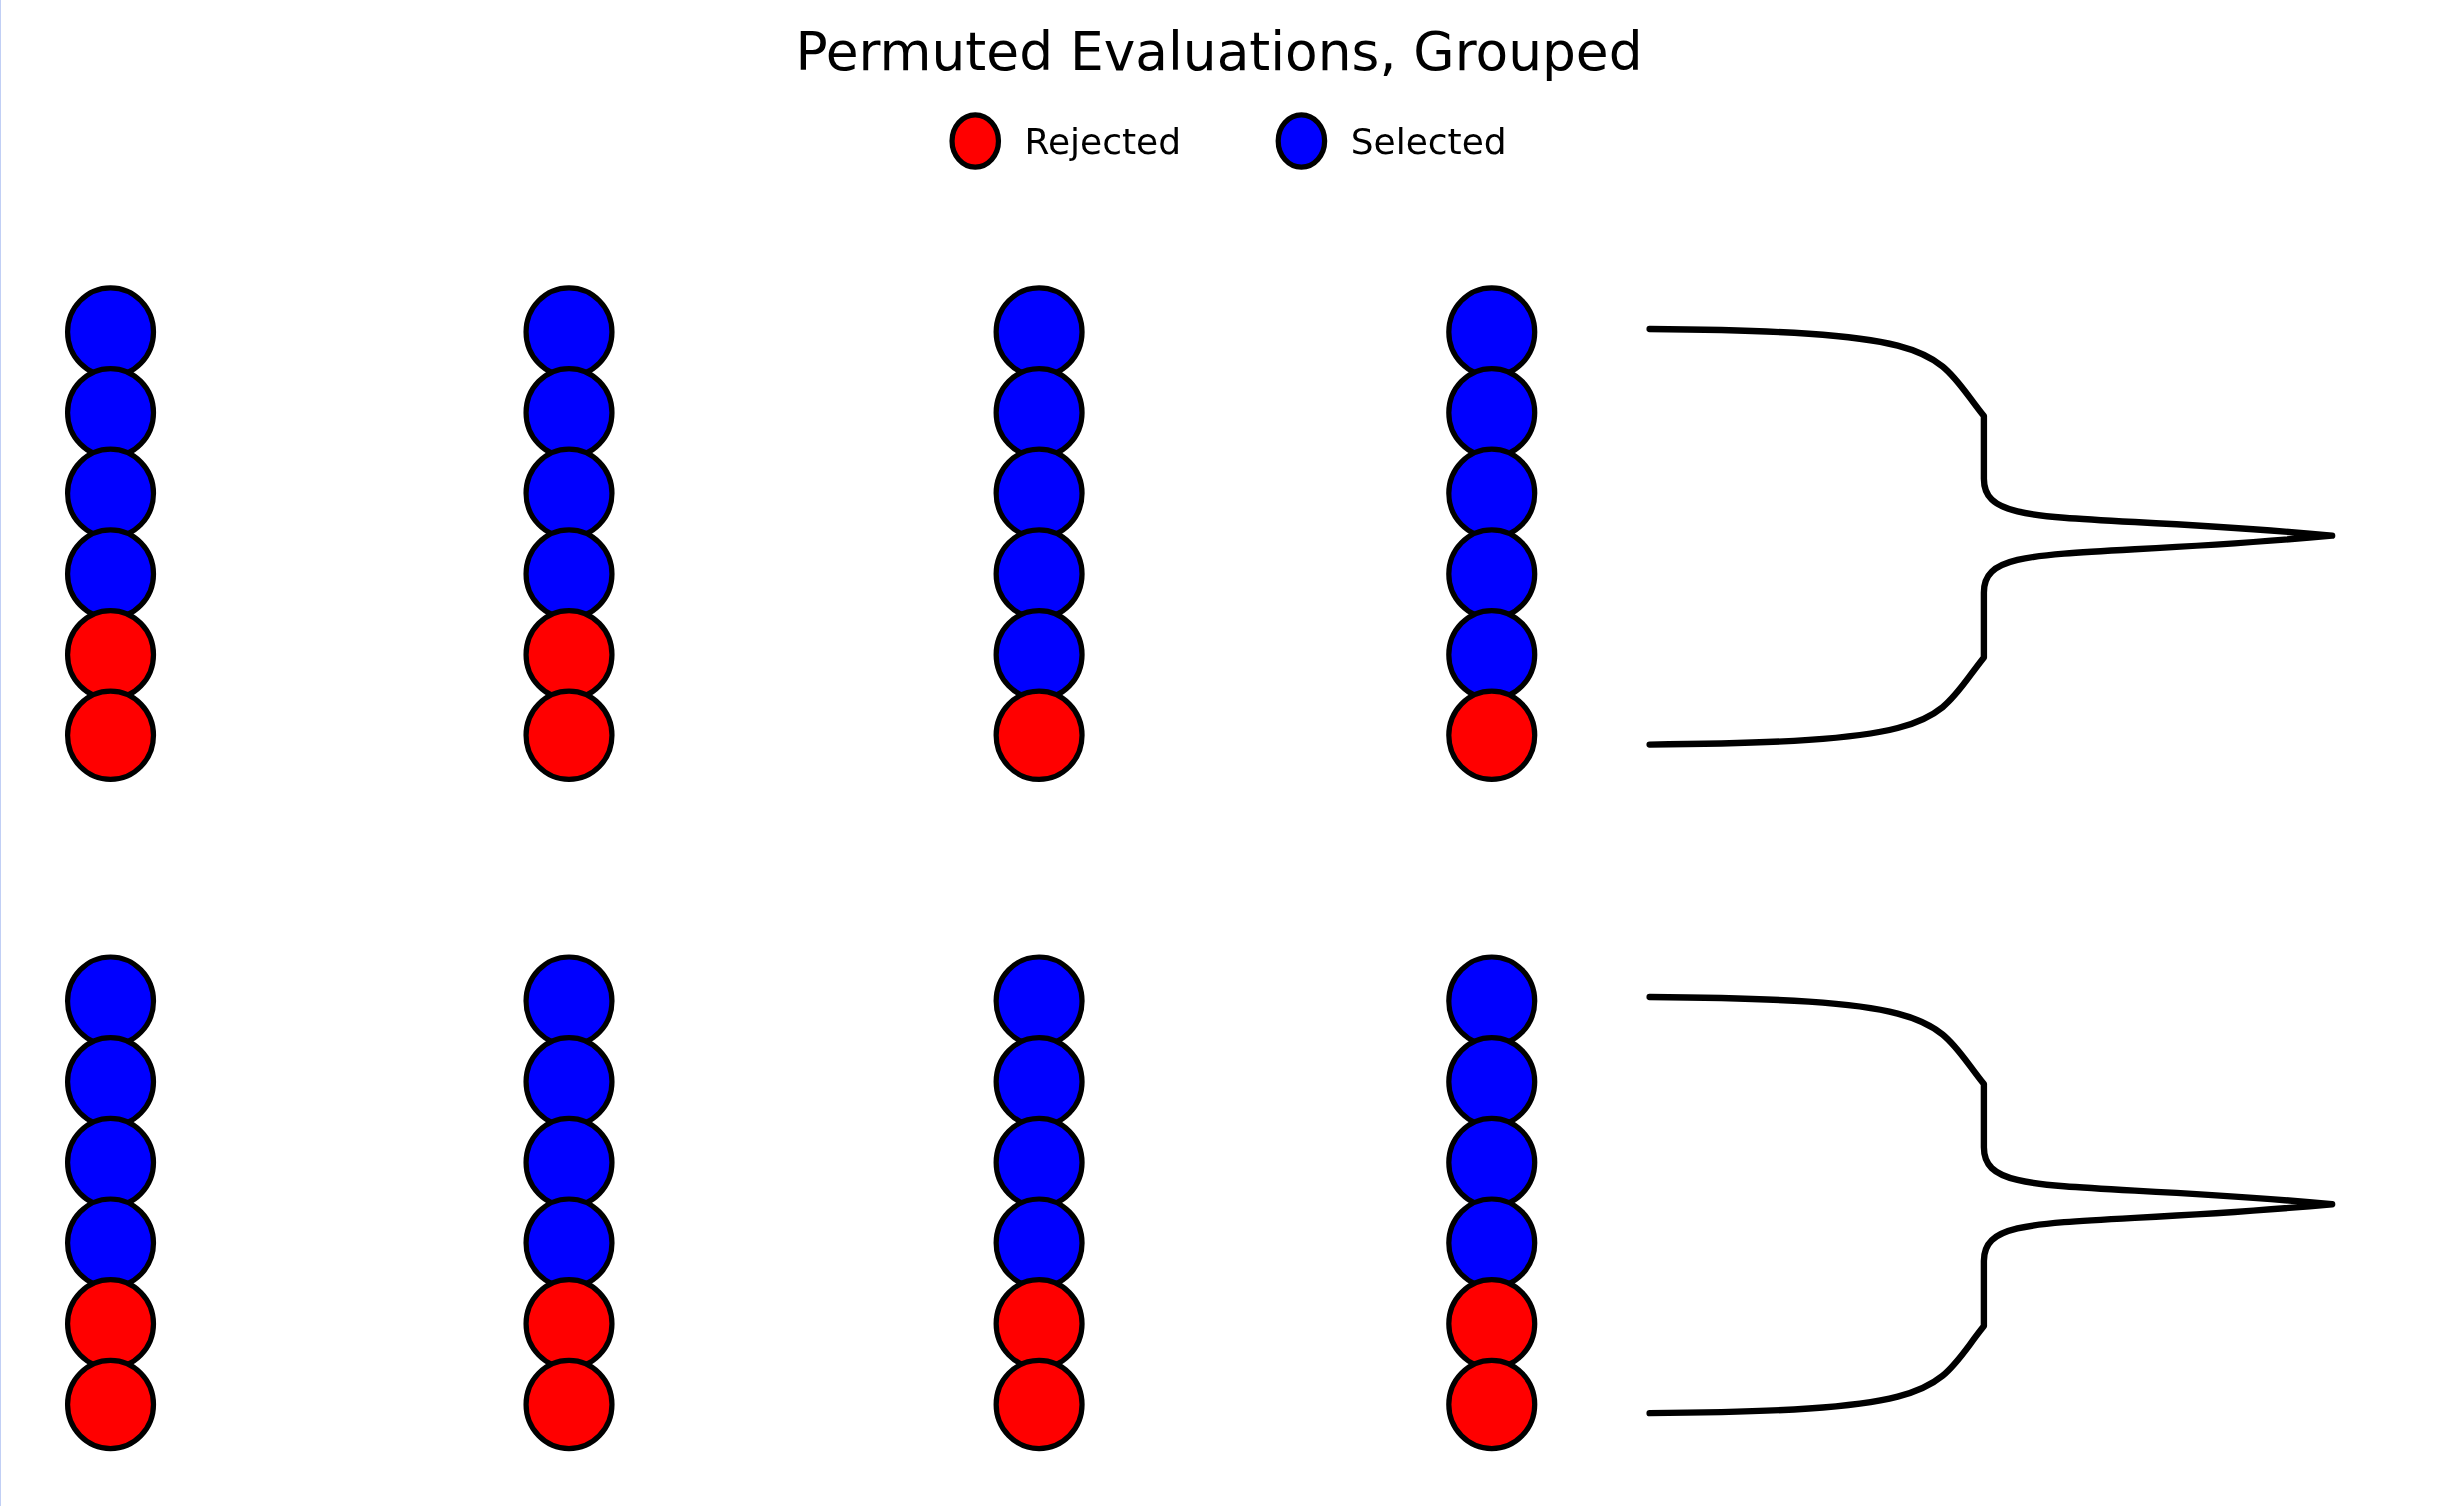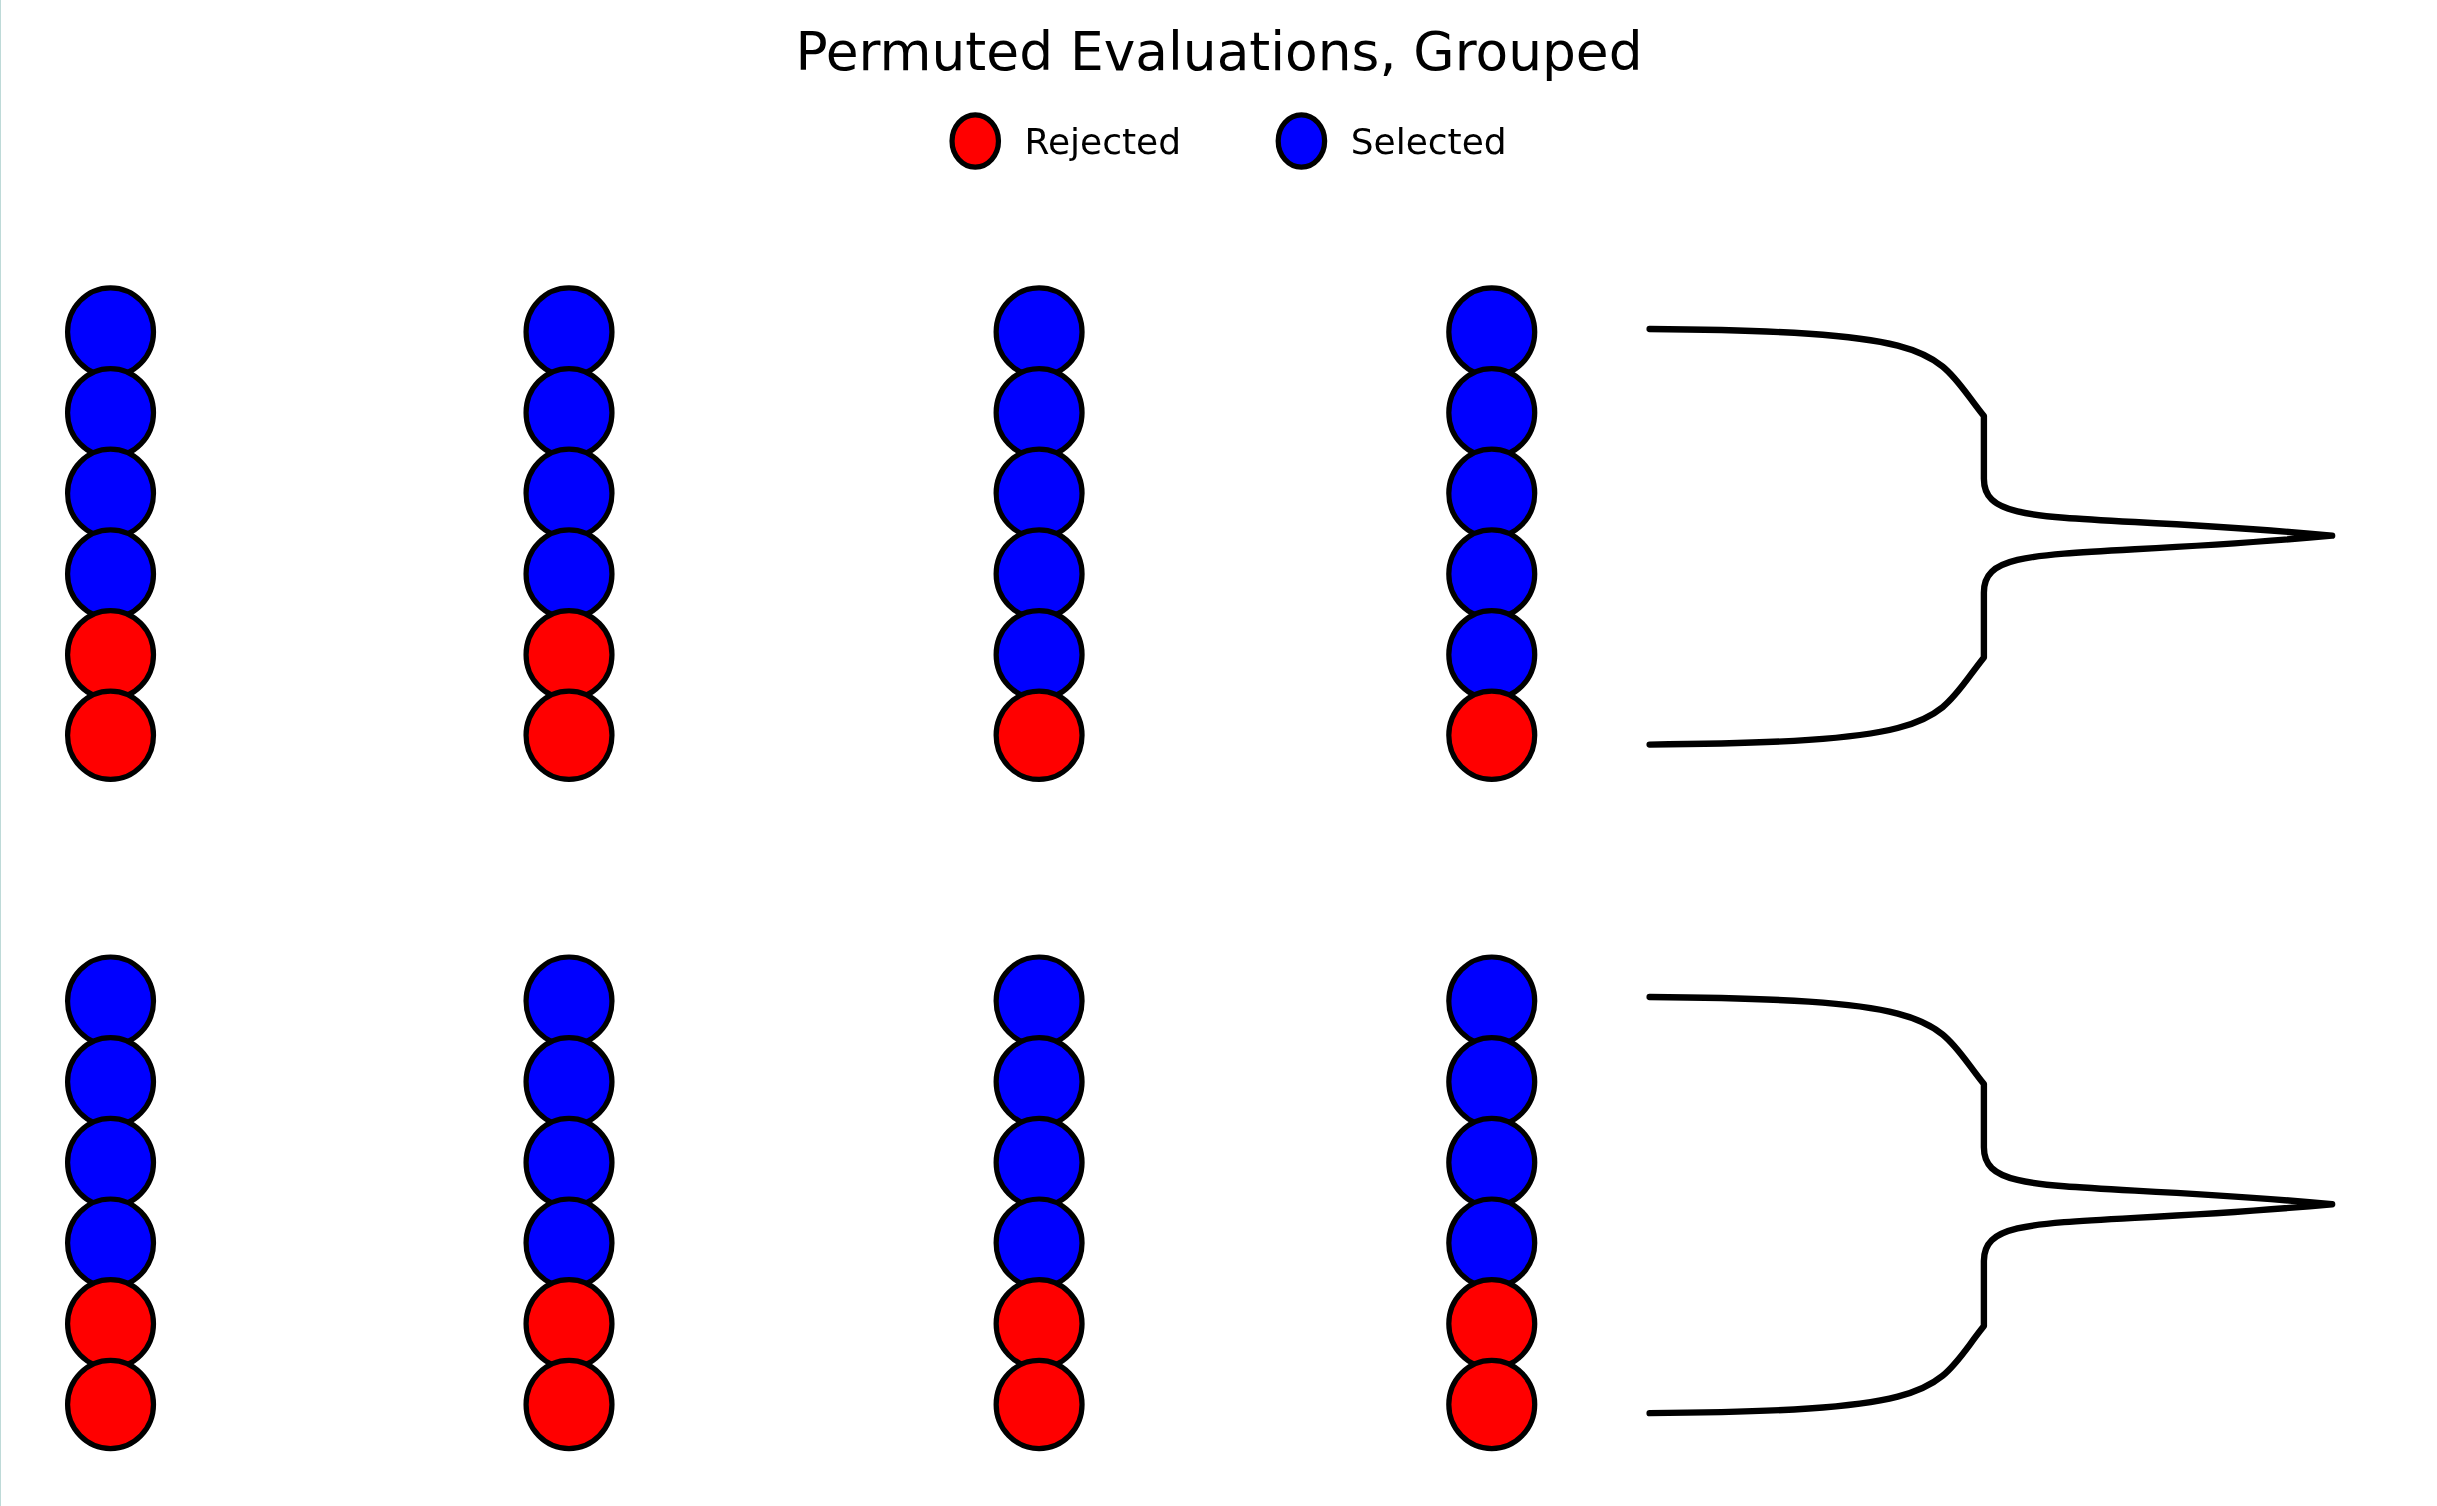--- a/index.html
+++ b/index.html
@@ -8,21 +8,21 @@
     padding: 0;
     background: #ffffff;
   }
   body {
     font-family: "DejaVu Sans", "Liberation Sans", sans-serif;
   }
   #stage {
     position: relative;
     width: 2438px;
     height: 1506px;
-    background: #0f766e;
+    background: #1d4ed8;
     overflow: hidden;
   }
   #figure-svg {
     position: absolute;
     left: 0;
     top: 0;
     width: 2438px;
     height: 1506px;
     display: block;
   }

